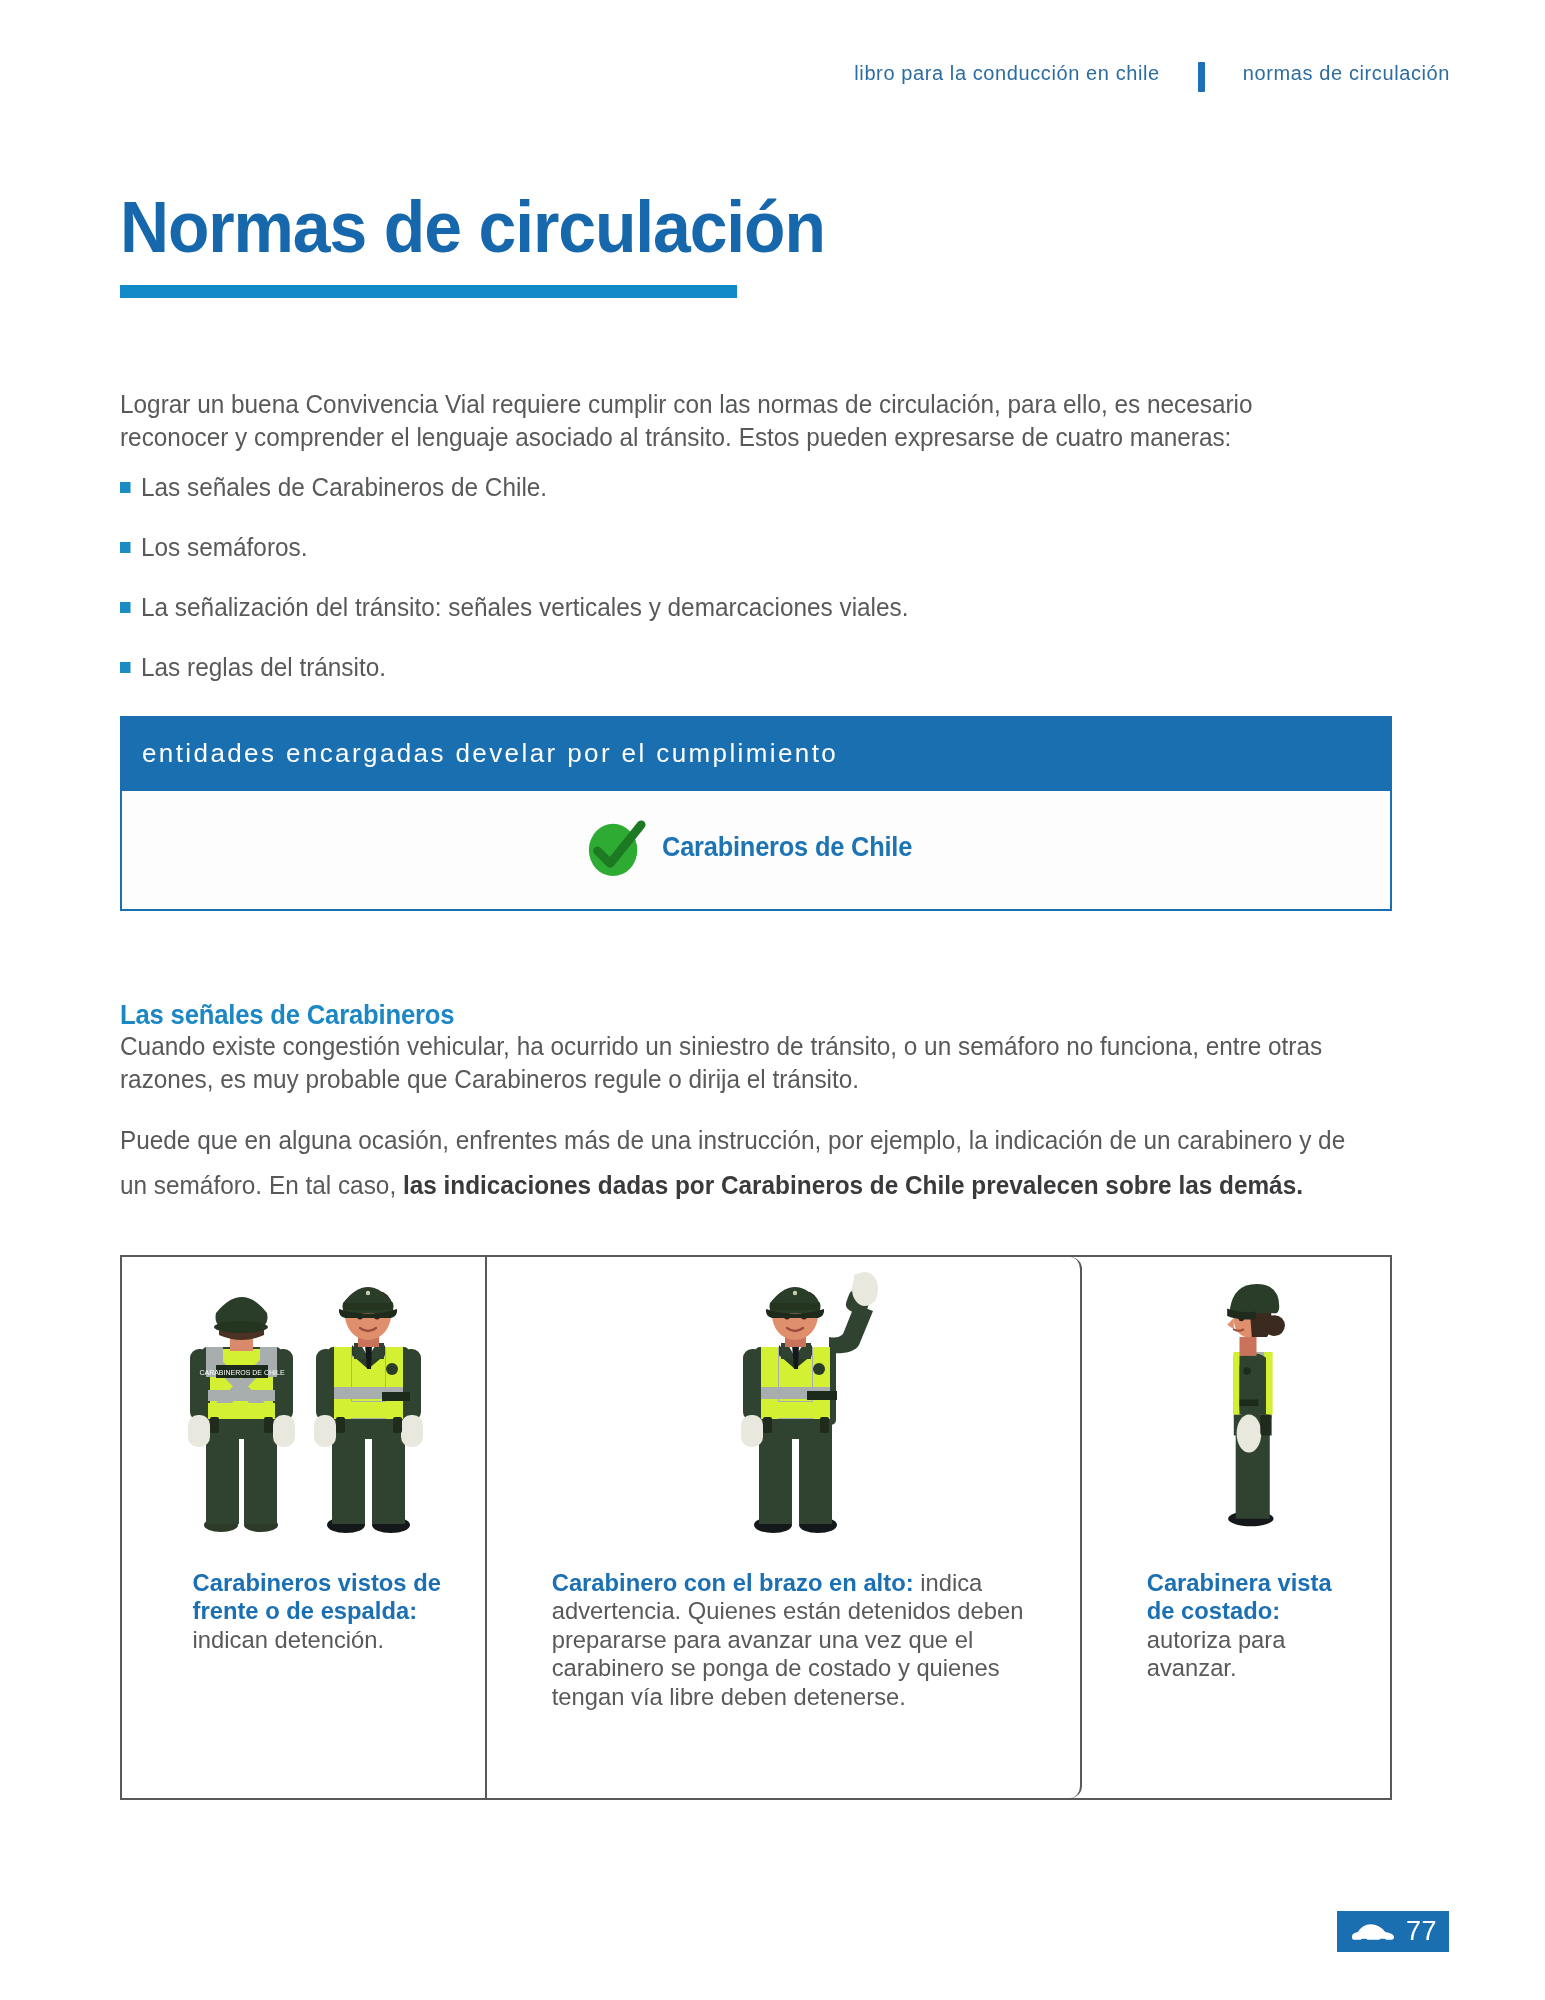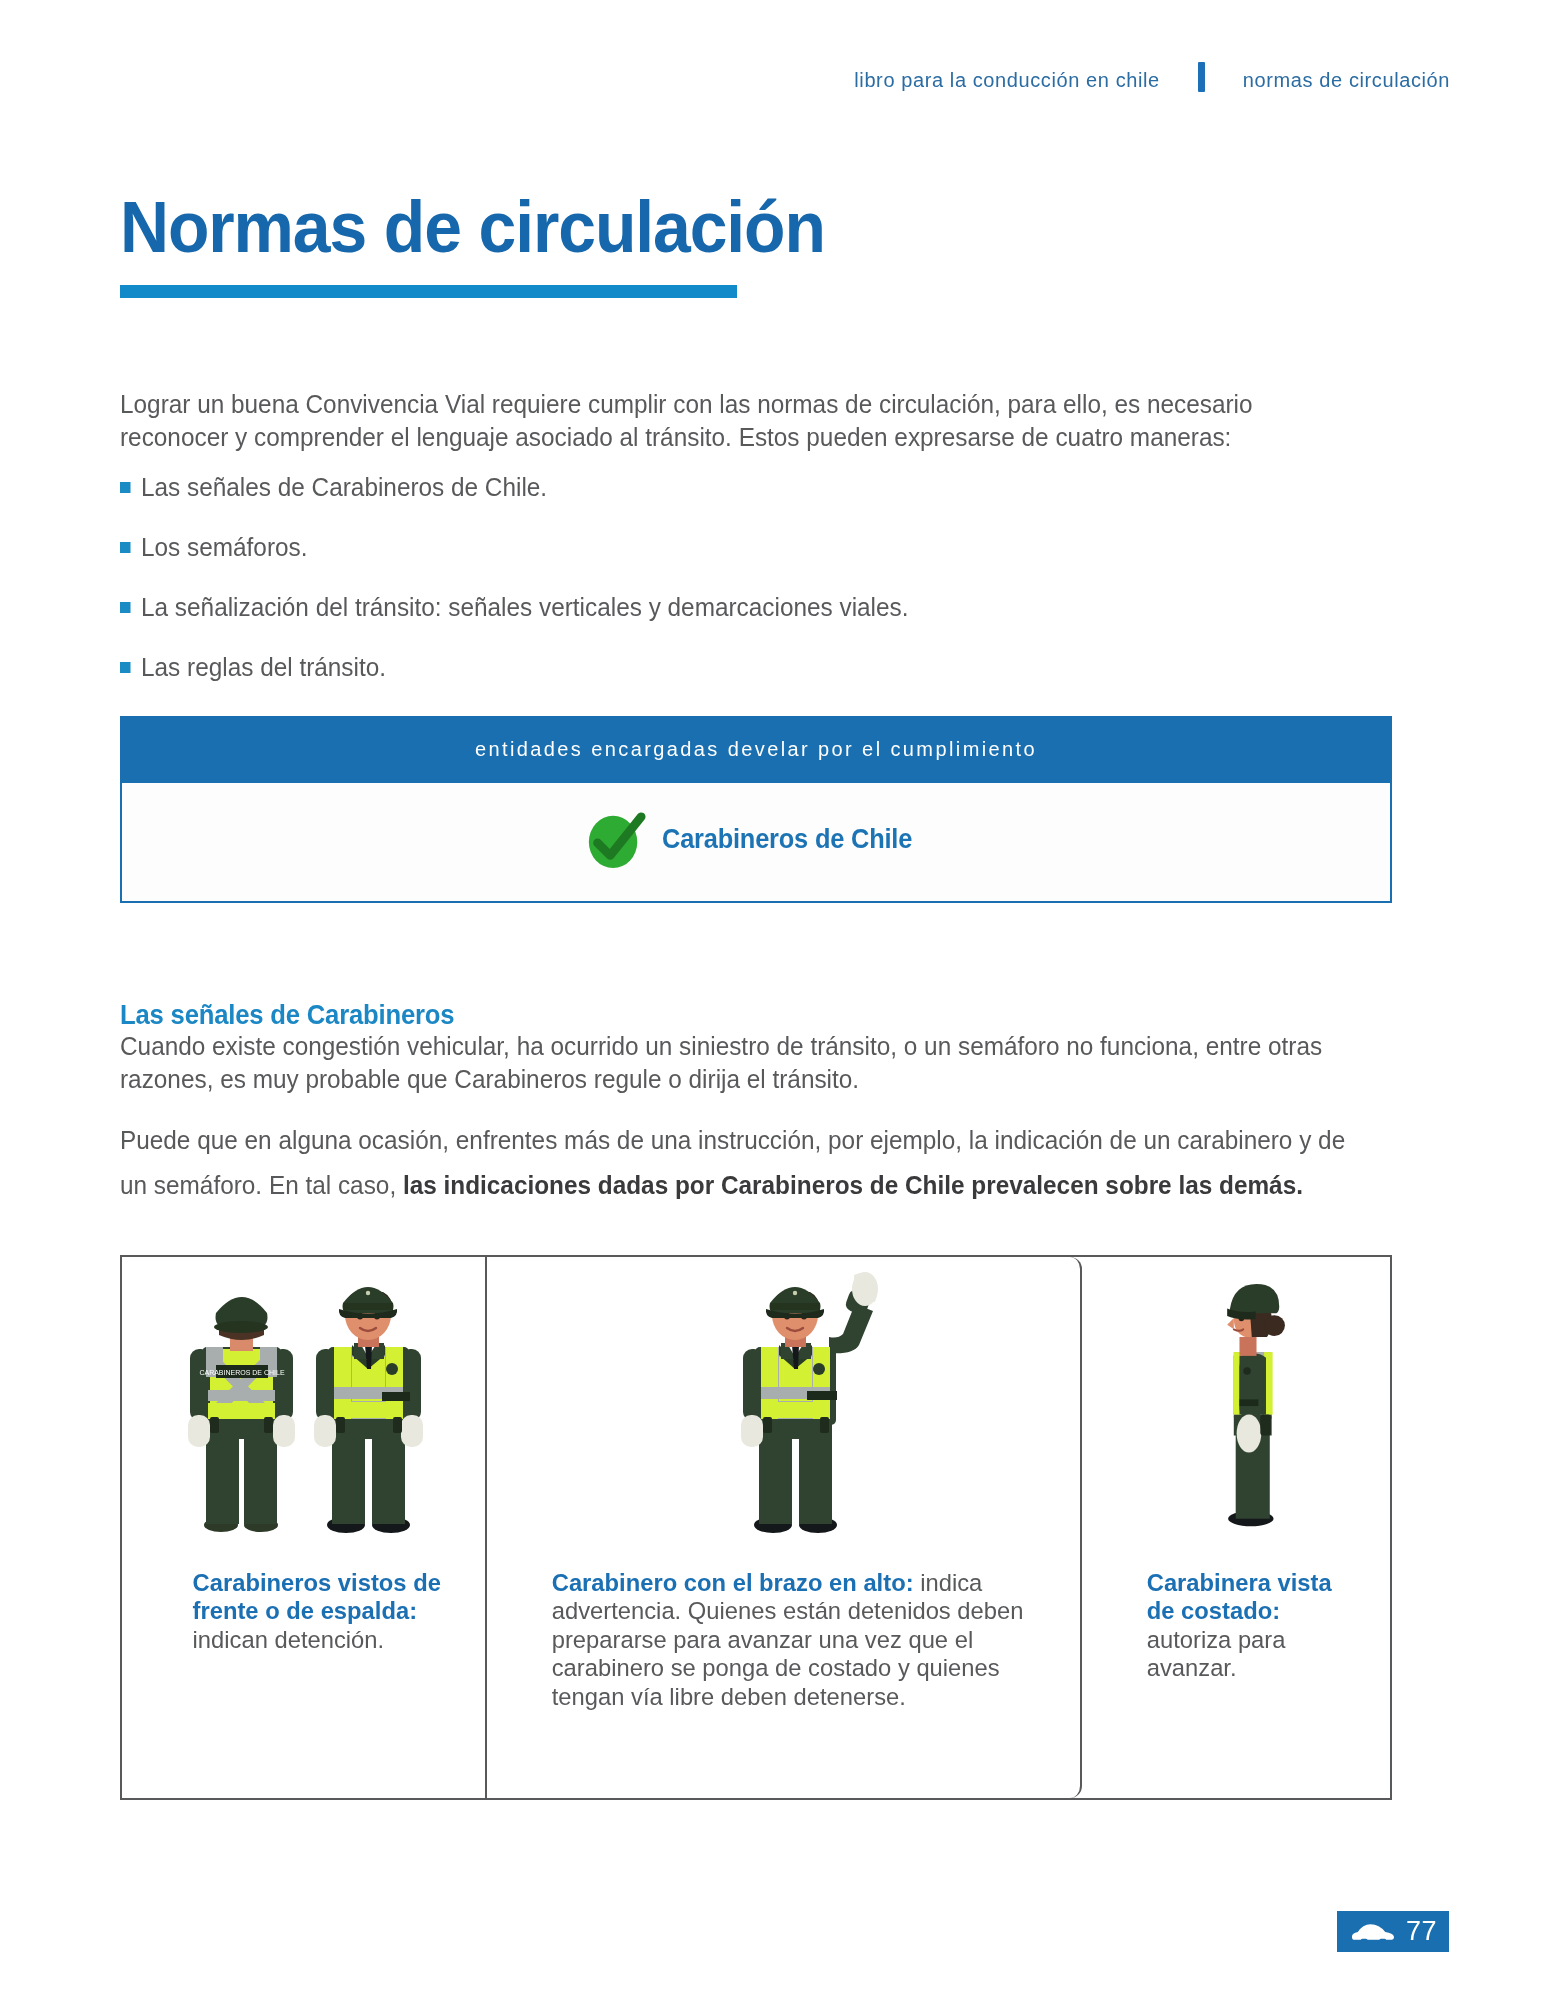--- a/index.html
+++ b/index.html
@@ -16,21 +16,21 @@
     background: #fff;
     overflow: hidden;
   }
 
   
   .runhead {
     position: absolute;
     top: 62px;
     right: 95px;
     display: flex;
-    align-items: flex-end;
+    align-items: flex-start;
     gap: 0;
     font-size: 20px;
     letter-spacing: 0.6px;
     color: #2b6ca3;
   }
   .runhead .rh-left { color: #2b6ca3; }
   .runhead .rh-sep {
     display: inline-block;
     width: 7px;
     height: 30px;
@@ -103,23 +103,22 @@
     position: absolute;
     top: 716px;
     left: 120px;
     width: 1272px;
     border: 2px solid #1a6fb0;
     background: #fff;
   }
   .entities-head {
     background: #1a6fb0;
     color: #ffffff;
-    text-align: center;
     padding: 18px 20px 20px;
-    font-size: 20px;
+    font-size: 26px;
     line-height: 1.33;
     letter-spacing: 2.4px;
     font-weight: 400;
   }
   .entities-body {
     display: flex;
     align-items: center;
     justify-content: space-around;
     padding: 26px 24px 30px;
     background: #fdfdfd;

